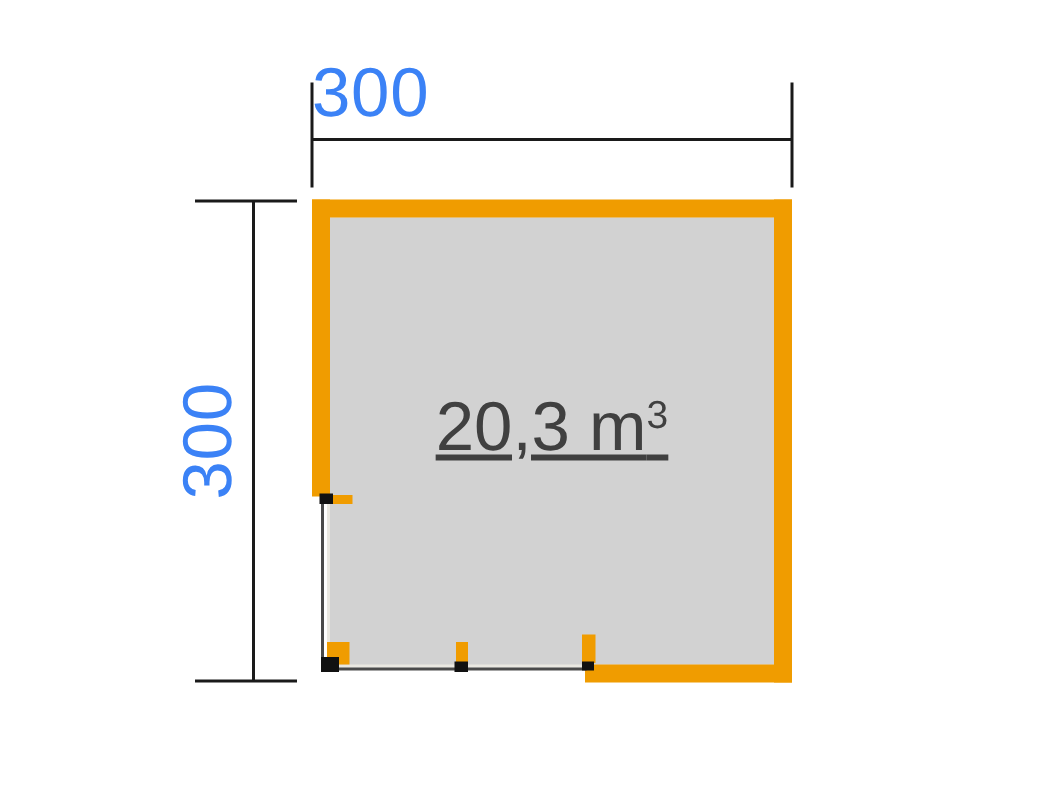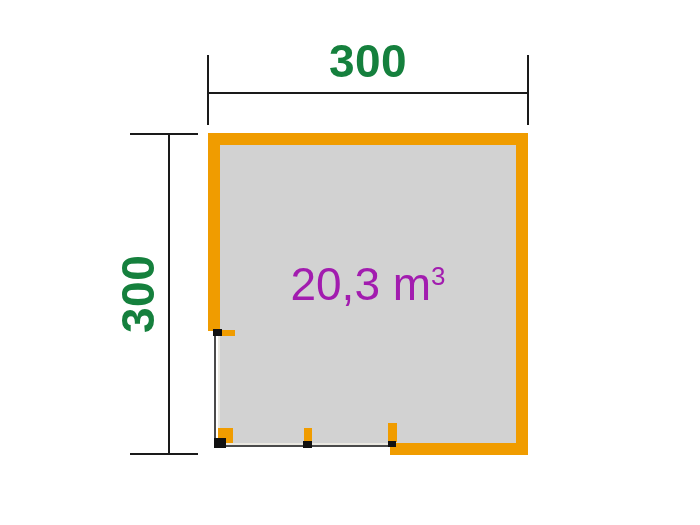--- a/index.html
+++ b/index.html
@@ -9,27 +9,26 @@
     width: 700px;
     height: 525px;
     background: #ffffff;
     overflow: hidden;
   }
   .abs { position: absolute; }
 
   
   .dim-line  { background: #1a1a1a; }
   .dim-label {
-    color: #15803d;
+    color: #3b82f6;
     font-size: 46px;
     line-height: 46px;
     letter-spacing: 0.5px;
-    text-align: center;
+    text-align: left;
     white-space: nowrap;
-    font-weight: bold;
   }
   #dim-top-label  { left: 208px; top: 38px; width: 320px; }
   #dim-top-line   { left: 208px; top: 92px;  width: 320px; height: 2px; }
   #dim-top-tick-l { left: 207px; top: 55px;  width: 2px;   height: 70px; }
   #dim-top-tick-r { left: 527px; top: 55px;  width: 2px;   height: 70px; }
 
   #dim-left-label {
     left: 112px; top: 134px; width: 52px; height: 320px;
     display: flex; align-items: center; justify-content: center;
     writing-mode: vertical-rl; transform: rotate(180deg);
@@ -66,25 +65,26 @@
 
   #post-mid-orange { left: 304px; top: 428px; width: 8px; height: 14px; }
   #post-mid-black  { left: 303px; top: 441px; width: 9px; height: 7px; }
 
   #post-right-orange { left: 388px; top: 423px; width: 9px; height: 19px; }
   #post-right-black  { left: 388px; top: 441px; width: 8px; height: 6px; }
 
   
   #volume-label {
     left: 218px; top: 261px; width: 300px;
-    color: #a21caf;
+    color: #404040;
     font-size: 46px;
     line-height: 46px;
     text-align: center;
     white-space: nowrap;
+    text-decoration: underline;
   }
   #volume-label sup {
     font-size: 26px;
     line-height: 0;
     position: relative;
     top: -15px;
     vertical-align: baseline;
   }
 </style>
 </head>

